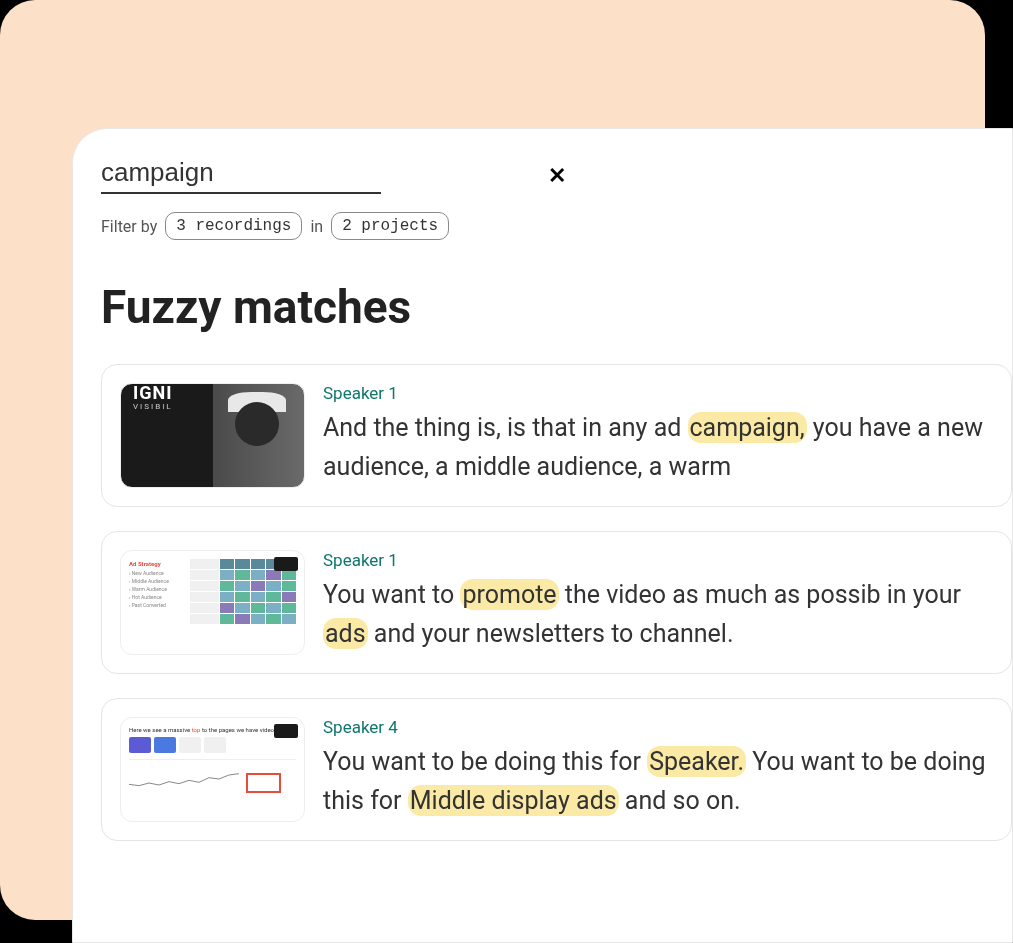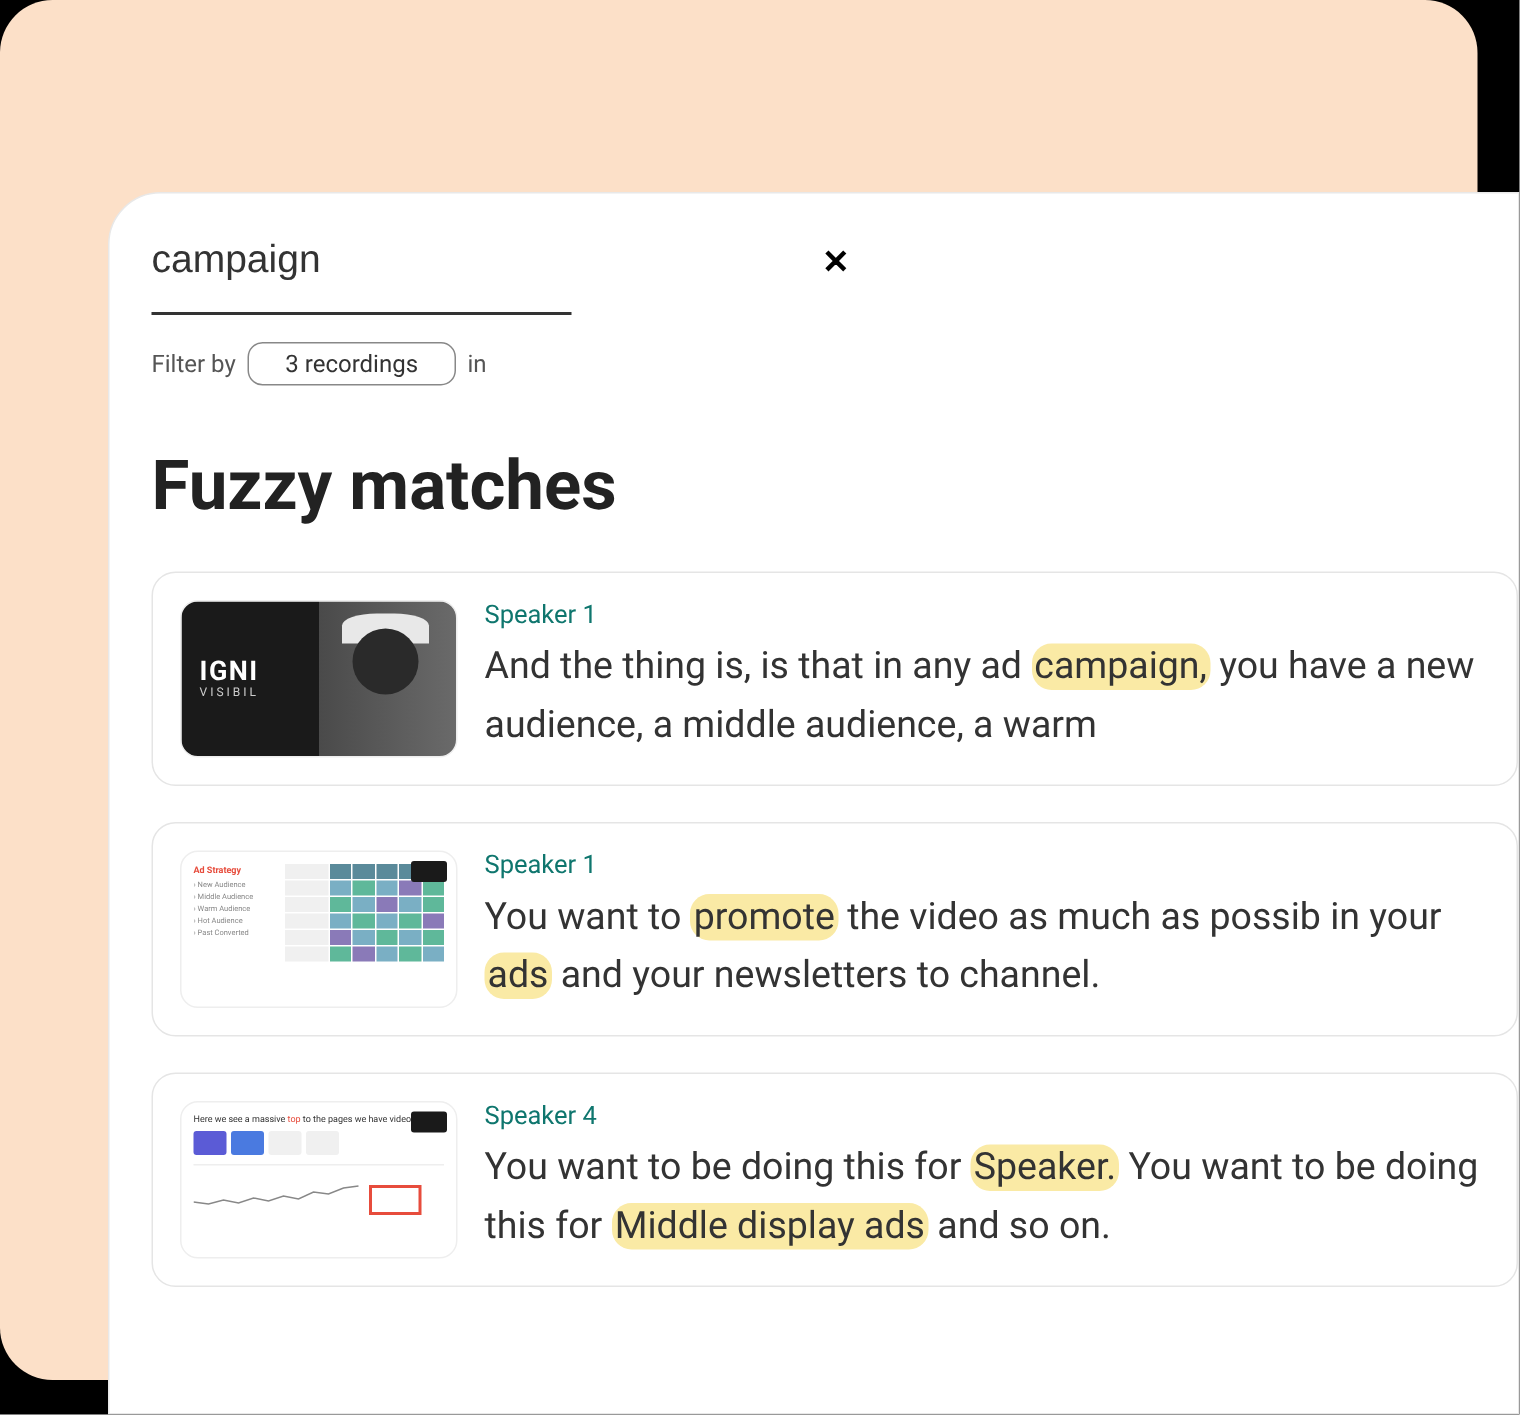--- a/index.html
+++ b/index.html
@@ -43,21 +43,21 @@
       display: flex;
       align-items: center;
       gap: 0;
       margin-bottom: 18px;
     }
     
     .search-input-wrap {
       display: flex;
       align-items: flex-end;
       border-bottom: 2px solid #333;
-      padding-bottom: 20px;
+      padding-bottom: 4px;
       width: 280px;
     }
     
     .search-input {
       border: none;
       outline: none;
       font-size: 26px;
       color: #333;
       flex: 1;
       background: transparent;
@@ -85,23 +85,24 @@
       align-items: center;
       gap: 8px;
       font-size: 16px;
       color: #555;
       margin-bottom: 40px;
     }
     
     .filter-pill {
       border: 1.5px solid #888;
       border-radius: 10px;
-      padding: 4px 24px;
+      padding: 4px 10px;
       color: #333;
       cursor: pointer;
+      font-family: Liberation Mono, monospace;
     }
     
     .section-heading {
       font-size: 46px;
       font-weight: 700;
       color: #222;
       margin-bottom: 30px;
     }
     
     .result-card {
@@ -121,21 +122,21 @@
       flex-shrink: 0;
       border: 1px solid #eee;
       background: #fff;
       position: relative;
       overflow: hidden;
     }
     
     .thumb-1 {
       background: linear-gradient(to right, #1a1a1a 0%, #1a1a1a 50%, #4a4a4a 50%, #6a6a6a 100%);
       display: flex;
-      align-items: center;
+      align-items: flex-start;
       justify-content: flex-start;
       padding-left: 12px;
     }
     
     .thumb-1-text {
       color: #fff;
       font-weight: bold;
       font-size: 18px;
       letter-spacing: 1px;
       line-height: 1;
@@ -315,20 +316,21 @@
       <input class="search-input" type="text" value="campaign" style="">
       <span class="search-cursor"></span>
       <span class="clear-icon">✕</span>
     </div>
   </div>
 
   <div class="filter-row">
     <span>Filter by</span>
     <span class="filter-pill">3 recordings</span>
     <span>in</span>
+    <span class="filter-pill">2 projects</span>
   </div>
 
   <h2 class="section-heading">Fuzzy matches</h2>
 
   <div class="result-card">
     <div class="thumb thumb-1">
       <div>
         <div class="thumb-1-text">IGNI</div>
         <div class="thumb-1-sub">VISIBIL</div>
       </div>

